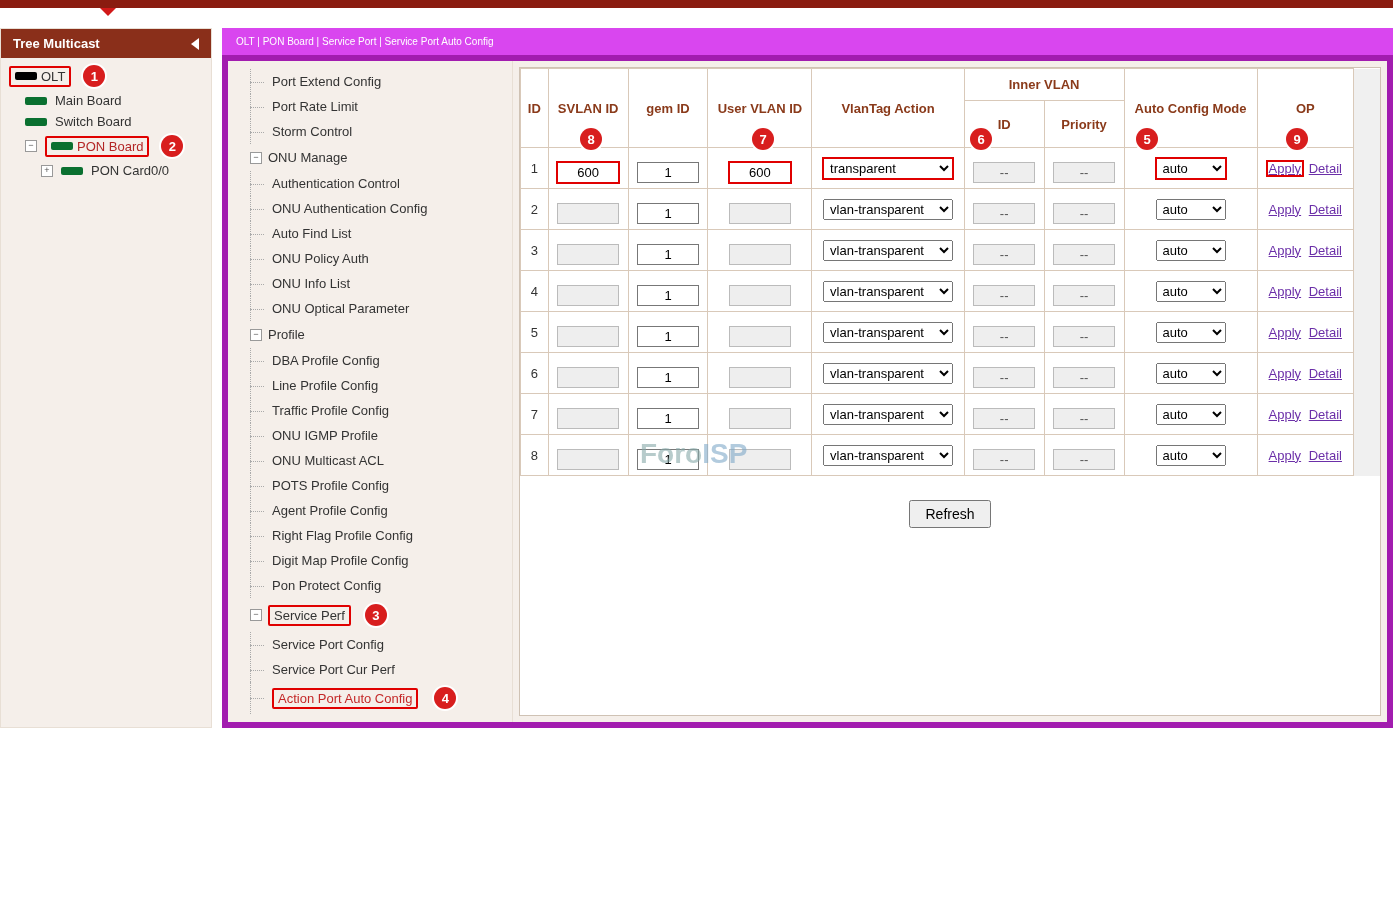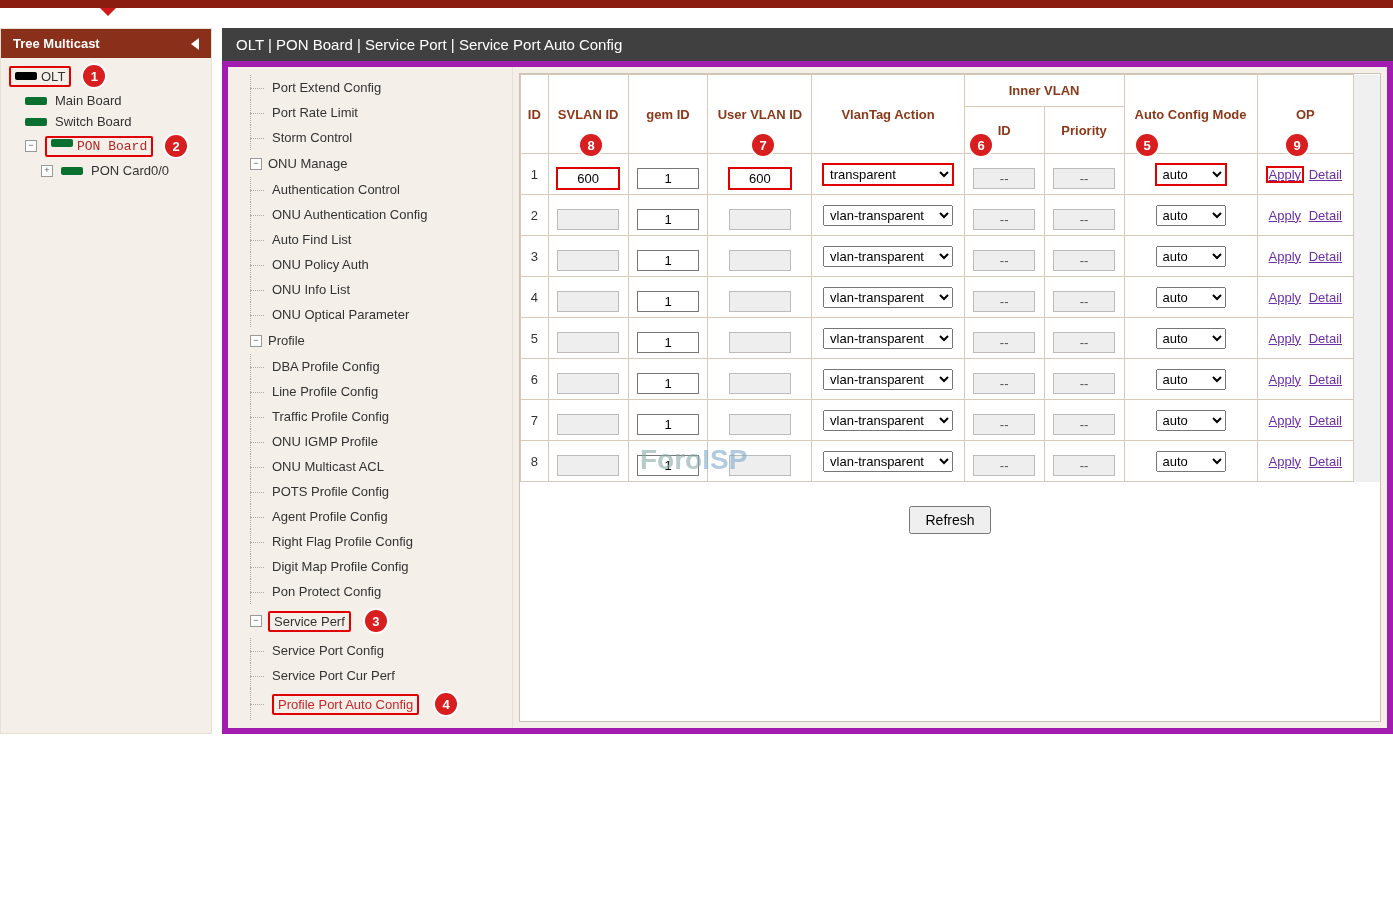--- a/index.html
+++ b/index.html
@@ -17,21 +17,21 @@
   .node .icon-olt{display:inline-block;width:22px;height:8px;background:#000;border-radius:2px;margin-right:4px;}
   .node .icon-card{display:inline-block;width:22px;height:8px;background:#0a7030;border-radius:2px;margin-right:4px;}
   .indent1{padding-left:18px;}
   .indent2{padding-left:34px;}
   .node .toggle{display:inline-block;width:10px;height:10px;border:1px solid #999;background:#fff;font-size:9px;line-height:9px;text-align:center;color:#555;margin-right:4px;}
   .node.selected .label{color:#b32626;}
   .redbox{border:2px solid #e00000;padding:1px 4px;border-radius:2px;}
   .badge{display:inline-flex;align-items:center;justify-content:center;width:22px;height:22px;border-radius:50%;background:#d81e1e;color:#fff;font-weight:bold;font-size:13px;margin-left:8px;box-shadow:0 0 0 2px #fff;position:relative;z-index:5;}
   
   .content{flex:1;display:flex;flex-direction:column;}
-  .breadcrumb{background:#404040;color:#fff;padding:8px 14px;font-size:15px;}
+  .breadcrumb{background:#d946ef;color:#fff;padding:8px 14px;font-size:10px;}
   .content-body{flex:1;display:flex;background:#f5efea;border:6px solid #a21caf;position:relative;}
   
   .navtree{width:280px;border-right:1px solid #e8dfd5;font-size:13px;padding:8px 0 8px 4px;background:#f5efea;overflow-y:auto;max-height:820px;}
   .navtree .nv{padding:5px 4px 5px 40px;color:#333;position:relative;}
   .navtree .nv:before{content:"";position:absolute;left:18px;top:0;bottom:0;border-left:1px dotted #aaa;}
   .navtree .nv:after{content:"";position:absolute;left:18px;top:50%;width:14px;border-top:1px dotted #aaa;}
   .navtree .group{padding:6px 4px 6px 18px;color:#333;position:relative;display:flex;align-items:center;gap:6px;}
   .navtree .group .exp{display:inline-block;width:10px;height:10px;border:1px solid #999;background:#fff;font-size:9px;line-height:9px;text-align:center;color:#555;}
   .navtree .nv.sel{color:#c42828;}
   
@@ -81,21 +81,21 @@
       <div class="node indent1">
         <span class="icon-card"></span>
           <span class="label">Main Board</span>
       </div>
       <div class="node indent1">
         <span class="icon-card"></span>
           <span class="label">Switch Board</span>
       </div>
       <div class="node indent1 selected">
         <span class="toggle">−</span>
-        <span class="redbox" style="display:inline-flex;align-items:flex-start;font-family:Liberation Mono, monospace;">
+        <span class="redbox" style="display:inline-flex;align-items:center;">
             <span class="icon-card"></span>
             <span class="label">PON Board</span>
           </span>
         <span class="badge">2</span>
       </div>
       <div class="node indent2">
         <span class="toggle">+</span>
         <span class="icon-card"></span>
           <span class="label">PON Card0/0</span>
       </div>
@@ -139,21 +139,21 @@
         <div class="nv">Pon Protect Config</div>
 
         <div class="group">
             <span class="exp">−</span>
           <span class="redbox"><span>Service Perf</span></span>
           <span class="badge">3</span>
         </div>
         <div class="nv">Service Port Config</div>
         <div class="nv">Service Port Cur Perf</div>
         <div class="nv sel" style="display:flex;align-items:center;gap:8px;">
-          <span class="redbox"><span>Profile Port Auto Config</span></span>
+          <span class="redbox"><span>Action Port Auto Config</span></span>
           <span class="badge">4</span>
         </div>
       </div>
 
       <div class="mainpanel">
         <div class="tablewrap">
           <table class="cfg">
             <thead>
               <tr>
                 <th rowspan="2">ID</th>

